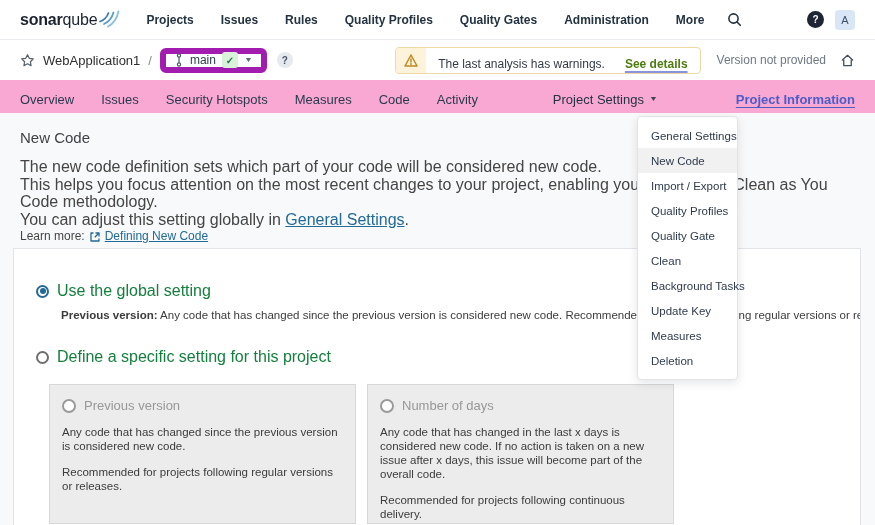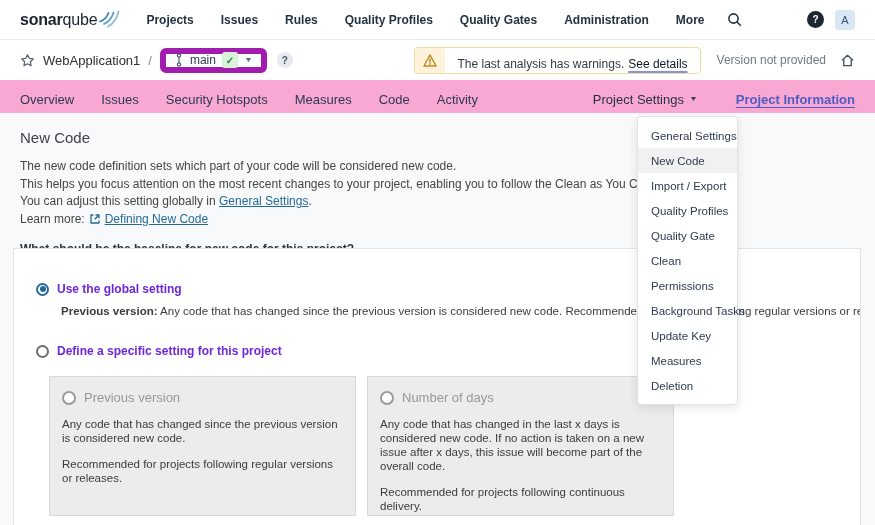--- a/index.html
+++ b/index.html
@@ -33,58 +33,58 @@
   .qg-badge { width:16px; height:16px; border-radius:3px; background:#daf1da; color:#1b7d3c;
               font-size:10px; font-weight:700; display:flex; align-items:center; justify-content:center; }
   .pill-chevron { font-size:9px; color:#5f6b79; transform:scaleY(0.8); }
   .bq-help { width:16px; height:16px; margin-left:10px; border-radius:50%; background:#e6e9ee;
              color:#4a5568; font-size:10px; font-weight:700; display:flex; align-items:center;
              justify-content:center; cursor:pointer; }
   .warn-box { margin-left:auto; display:flex; align-items:stretch; height:27px;
               border:1px solid #eed9a3; border-radius:4px; overflow:hidden; background:#fff; }
   .warn-icon-cell { width:30px; background:#fcf3da; display:flex; align-items:center; justify-content:center; }
   .warn-text-cell { display:flex; align-items:center; padding:16px 12px; font-size:12px; color:#343b46; white-space:nowrap; }
-  .see-details { margin-left:4px; color:#0f172a; font-weight:400; cursor:pointer;
+  .see-details { margin-left:20px; color:#4d7c0f; font-weight:700; cursor:pointer;
                  text-decoration:underline; text-decoration-color:#8793dd; text-decoration-thickness:2px; text-underline-offset:3px; }
   .version-status { margin-left:16px; font-size:12px; color:#6f7987; white-space:nowrap; }
   .home-icon { margin-left:14px; display:flex; cursor:pointer; }
 
   
   .tabbar { height:39px; display:flex; align-items:center; padding:0 20px;
             border-bottom:1px solid #e8e9ec; background:#f9a8d4; }
   .tabs { display:flex; gap:27px; }
   .tab { font-size:13px; color:#2b3a4d; cursor:pointer; white-space:nowrap; }
   .tab-right { margin-left:auto; display:flex; align-items:center; gap:38px; height:100%; }
   .tab-settings { height:100%; display:flex; align-items:center; gap:5px; position:relative;
                   font-size:13px; font-weight:400; color:#243342; cursor:pointer; }
   .tab-settings::after { content:''; position:absolute; left:-2px; right:-2px; bottom:-1px;
                          height:3px; background:#5b6cc0; }
   .tab-settings .chev { font-size:9px; color:#3c4656; transform:scaleY(0.8); }
   .tab-info { font-size:13px; font-weight:700; color:#4d5dc4; cursor:pointer;
-              text-decoration:underline; text-underline-offset:3px; }
+              text-decoration:underline; text-underline-offset:3px;margin-left:40px; }
 
   
   .content { position:absolute; left:0; right:0; top:113px; bottom:0; background:#f8f9fa; }
   .content-inner { padding:16px 20px 0 20px; }
   .page-title { font-size:15px; color:#3f4246; margin-bottom:12px; }
-  .desc p { font-size:12px; color:#454545; line-height:17.5px; }
+  .desc p { font-size:16px; color:#454545; line-height:17.5px; }
   .link { color:#236a97; text-decoration:underline; cursor:pointer; }
   .learn-more { display:flex; align-items:center; gap:4px; font-size:12px; color:#454545; line-height:17.5px; }
   .ext-icon { display:flex; }
   .question { margin-top:14px; font-size:12px; font-weight:700; color:#30353b; }
 
   .panel { position:absolute; left:13px; right:14px; top:135px; bottom:-10px;
            background:#fff; border:1px solid #e2e4e8; }
   .radio { width:13px; height:13px; border-radius:50%; border:2px solid #236a97;
            position:relative; flex:none; background:#fff; }
   .radio.checked::after { content:''; position:absolute; left:2.5px; top:2.5px; width:4px; height:4px;
                           border-radius:50%; background:#236a97; box-shadow:0 0 0 1px #236a97; }
   .radio.gray { border-color:#9a9a9a; width:14px; height:14px; border-width:2px; }
   .opt-row { display:flex; align-items:center; gap:8px; margin-left:22px; cursor:pointer; }
-  .opt-label { font-size:12px; color:#6d28d9;font-weight:bold; }
+  .opt-label { font-size:16px; color:#15803d; }
   .opt-detail { margin:9px 0 0 47px; font-size:11.5px; color:#3c3c3c; white-space:nowrap; overflow:hidden; }
   .opt-detail b { font-weight:700; }
   .cards { display:flex; gap:11px; margin:18px 0 0 35px; }
   .card { width:307px; height:140px; background:#ececec; border:1px solid #d8d8d8; padding:13px 12px; }
   .card-title-row { display:flex; align-items:center; gap:8px; }
   .card-title { font-size:13px; color:#989898; }
   .card p { margin-top:12px; font-size:11.5px; color:#3c3c3c; line-height:14px; }
 
   
   .dropdown { position:absolute; left:637px; top:116px; width:101px; background:#fff;
@@ -248,18 +248,17 @@
   </div>
 </div>
 
 <div class="dropdown">
   <div class="menu-item">General Settings</div>
   <div class="menu-item active">New Code</div>
   <div class="menu-item">Import / Export</div>
   <div class="menu-item">Quality Profiles</div>
   <div class="menu-item">Quality Gate</div>
   <div class="menu-item">Clean</div>
-  <div class="menu-item">Permissions</div>
   <div class="menu-item">Background Tasks</div>
   <div class="menu-item">Update Key</div>
   <div class="menu-item">Measures</div>
   <div class="menu-item">Deletion</div>
 </div>
 
 </body></html>

